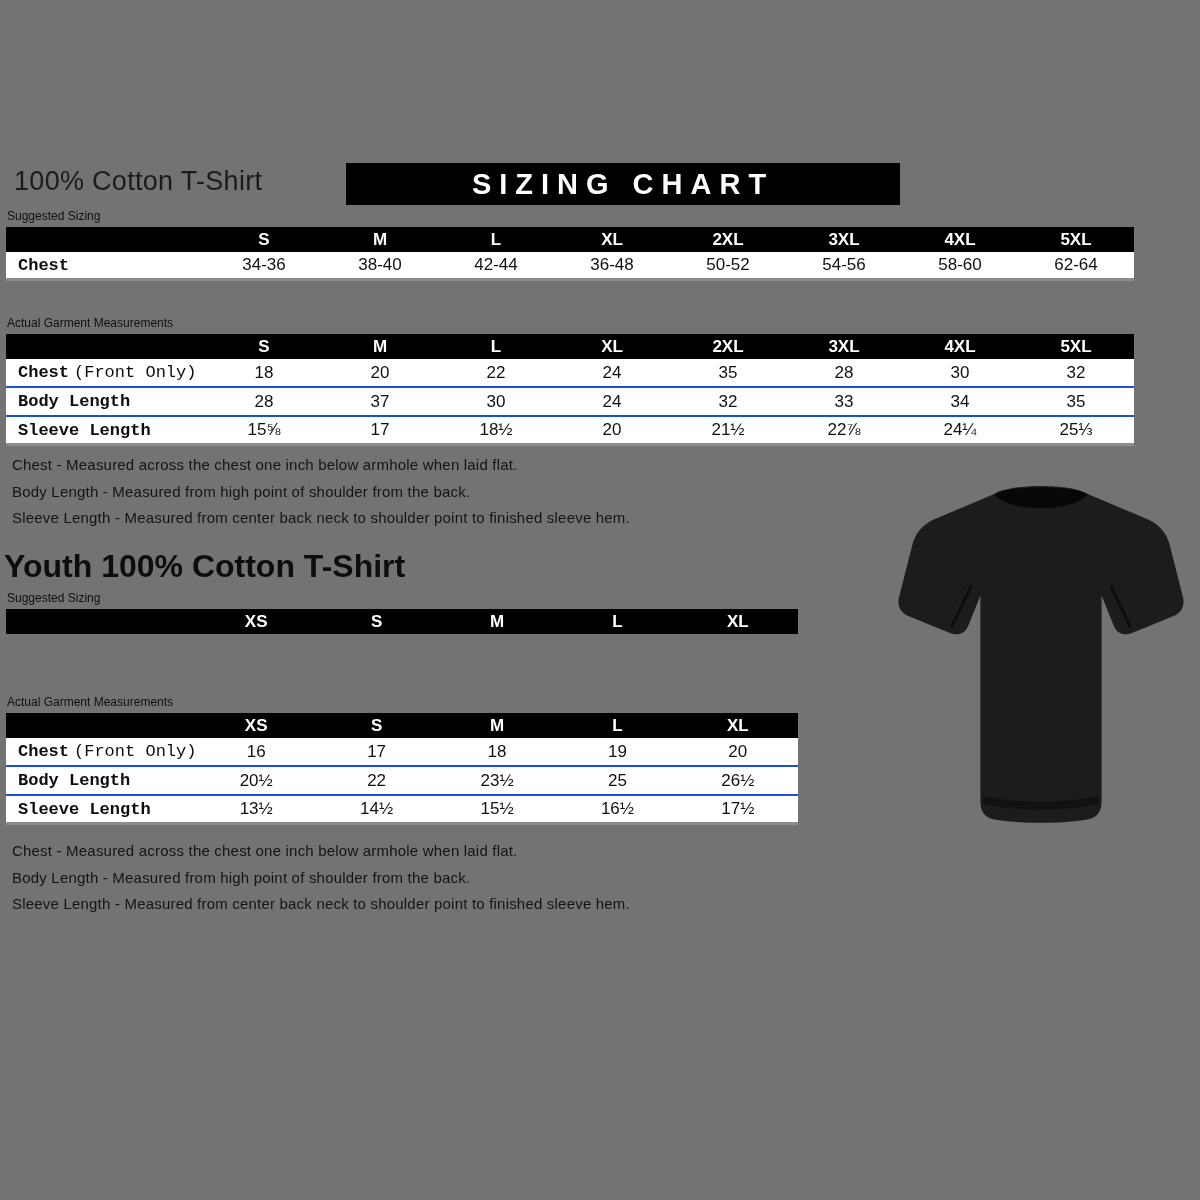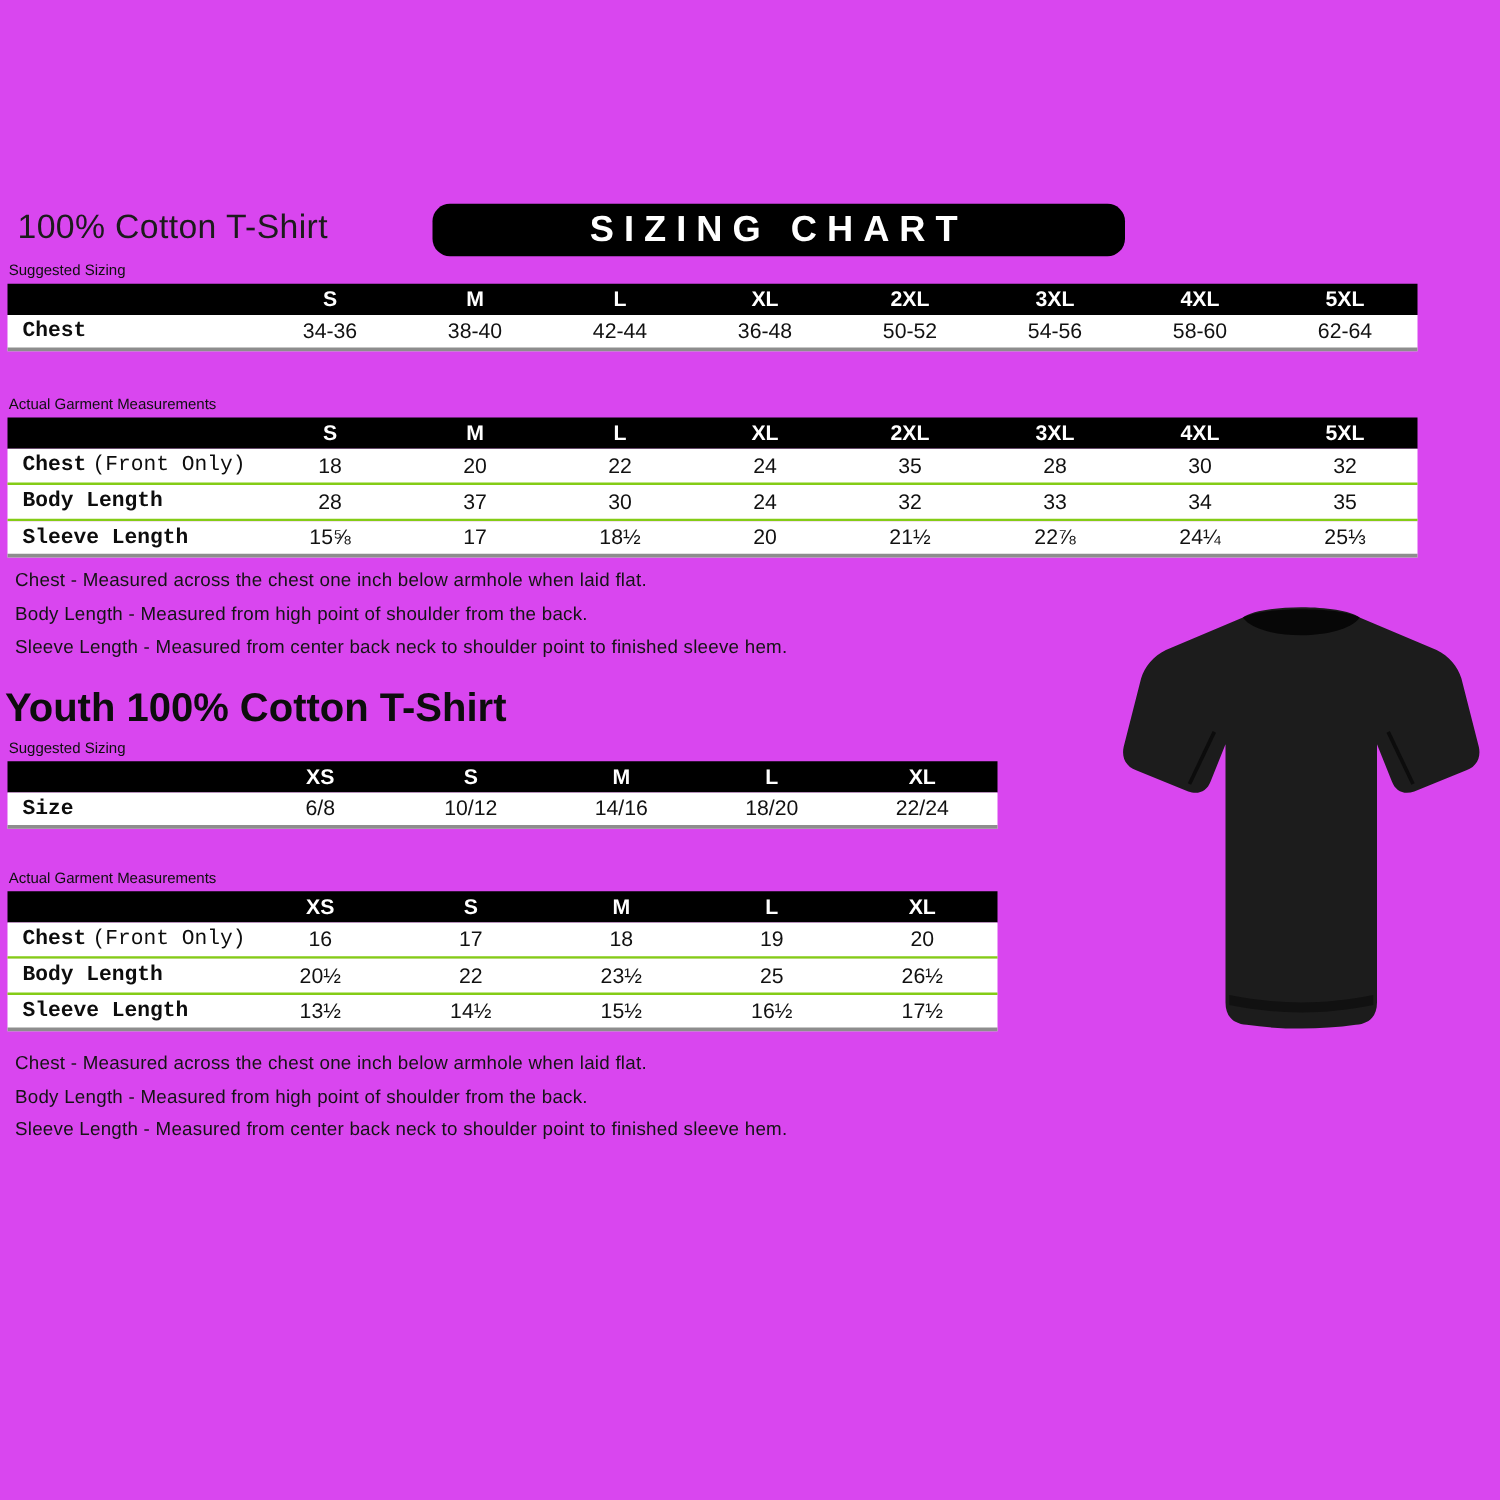--- a/index.html
+++ b/index.html
@@ -1,35 +1,35 @@
 <!DOCTYPE html>
 <html><head>
 <meta charset="utf-8">
 <style>
   * { box-sizing: border-box; margin: 0; padding: 0; }
   body { background: #fff; }
   .page {
-    position: relative; width: 1200px; height: 1200px; background: #d946ef;
+    position: relative; width: 1200px; height: 1200px; background: #737373;
     font-family: "Liberation Sans", sans-serif; color: #111; overflow: hidden;
   }
   .adult-title { position: absolute; left: 14px; top: 166px; font-size: 27px; font-weight: 400; color: #1b1b1b; letter-spacing: 0.3px; }
-  .banner { position: absolute; left: 346px; top: 163px; width: 554px; height: 42px; background: #000; color: #fff; display: flex; align-items: center; justify-content: center; border-radius: 14px; }
+  .banner { position: absolute; left: 346px; top: 163px; width: 554px; height: 42px; background: #000; color: #fff; display: flex; align-items: center; justify-content: center; }
   .banner span { font-size: 29px; font-weight: 700; letter-spacing: 8px; }
   .youth-title { position: absolute; left: 4px; top: 548px; font-size: 32px; font-weight: 700; color: #0d0d0d; }
 
   .sec { position: absolute; }
   .sec-adult-suggested { left: 6px; top: 209px; width: 1128px; }
   .sec-adult-actual    { left: 6px; top: 316px; width: 1128px; }
   .sec-youth-suggested { left: 6px; top: 591px; width: 792px; }
   .sec-youth-actual    { left: 6px; top: 695px; width: 792px; }
 
   .section-label { font-size: 12px; color: #0f0f0f; margin: 0 0 4px 1px; }
 
   .thead { display: flex; align-items: center; background: #000; color: #fff; font-weight: 700; font-size: 17px; height: 25px; }
-  .trow  { display: flex; align-items: center; font-size: 17px; height: 29px; border-bottom: 2px solid #84cc16; background: #fff; }
+  .trow  { display: flex; align-items: center; font-size: 17px; height: 29px; border-bottom: 2px solid #1d4ed8; background: #fff; }
   .tbl .trow:last-child { border-bottom: 3px solid #8d8d8d; }
   .rlabel { width: 200px; padding-left: 12px; font-weight: 700; white-space: nowrap; color: #0d0d0d; font-family: Liberation Mono, monospace; }
   .youth-tbl .rlabel { width: 190px; }
   .cell { flex: 1; text-align: center; }
   .sub { font-weight: 400; margin-left: 5px; }
 
   .notes { position: absolute; font-size: 15px; color: #141414; }
   .notes-adult { left: 12px; top: 456px; }
   .notes-youth { left: 12px; top: 842px; }
   .note { margin-bottom: 9.5px; letter-spacing: 0.2px; }
@@ -137,28 +137,20 @@
   <div class="sec sec-youth-suggested">
     <div class="section-label">Suggested Sizing</div>
     <div class="tbl youth-tbl">
       <div class="thead">
         <div class="rlabel"></div>
         <div class="cell">XS</div>
         <div class="cell">S</div>
         <div class="cell">M</div>
         <div class="cell">L</div>
         <div class="cell">XL</div>
-      </div>
-      <div class="trow">
-        <div class="rlabel">Size</div>
-        <div class="cell">6/8</div>
-        <div class="cell">10/12</div>
-        <div class="cell">14/16</div>
-        <div class="cell">18/20</div>
-        <div class="cell">22/24</div>
       </div>
     </div>
   </div>
 
   <div class="sec sec-youth-actual">
     <div class="section-label">Actual Garment Measurements</div>
     <div class="tbl youth-tbl">
       <div class="thead">
         <div class="rlabel"></div>
         <div class="cell">XS</div>

